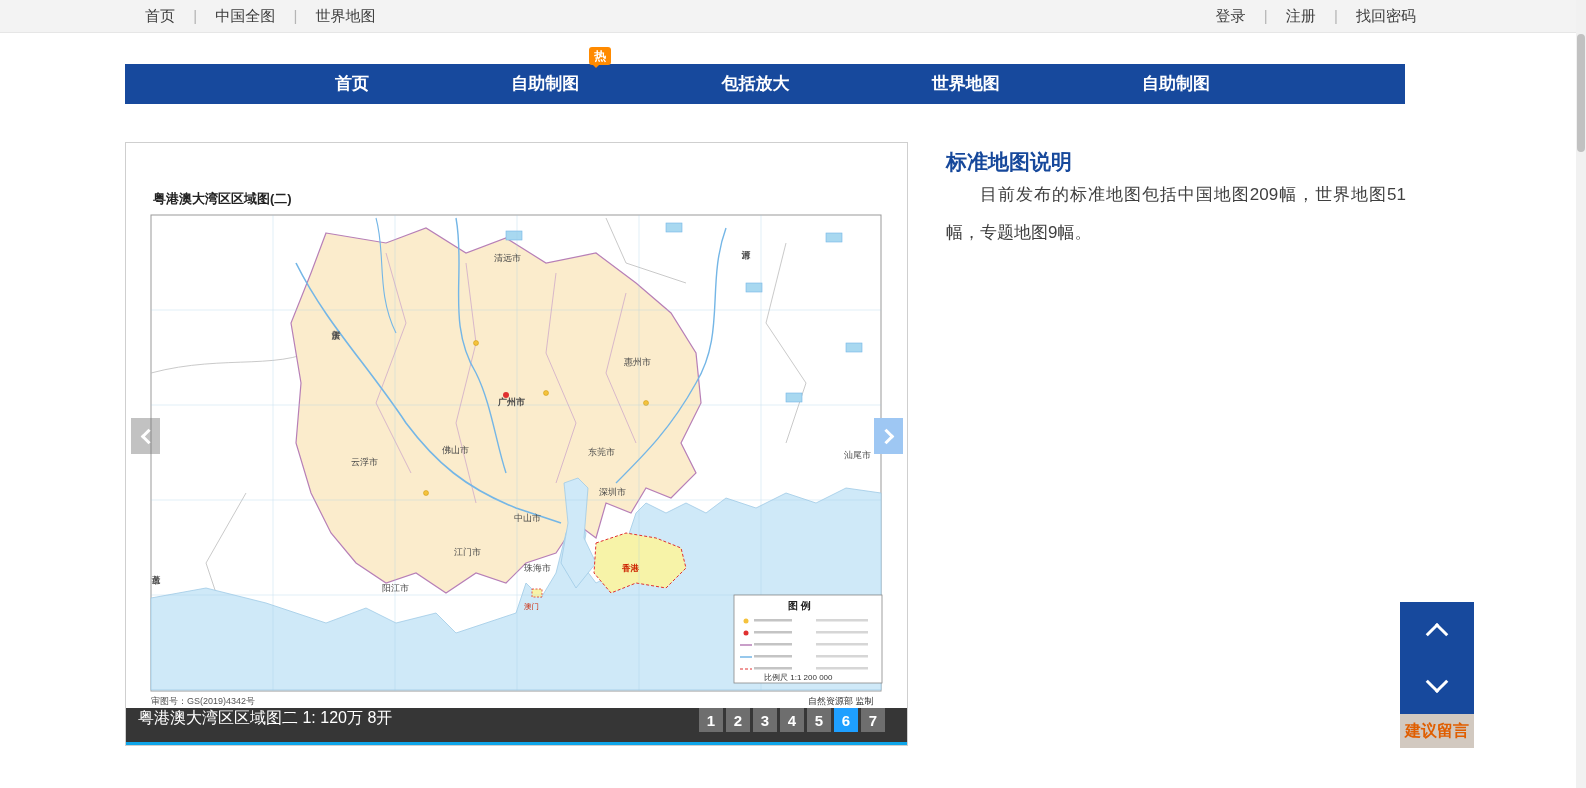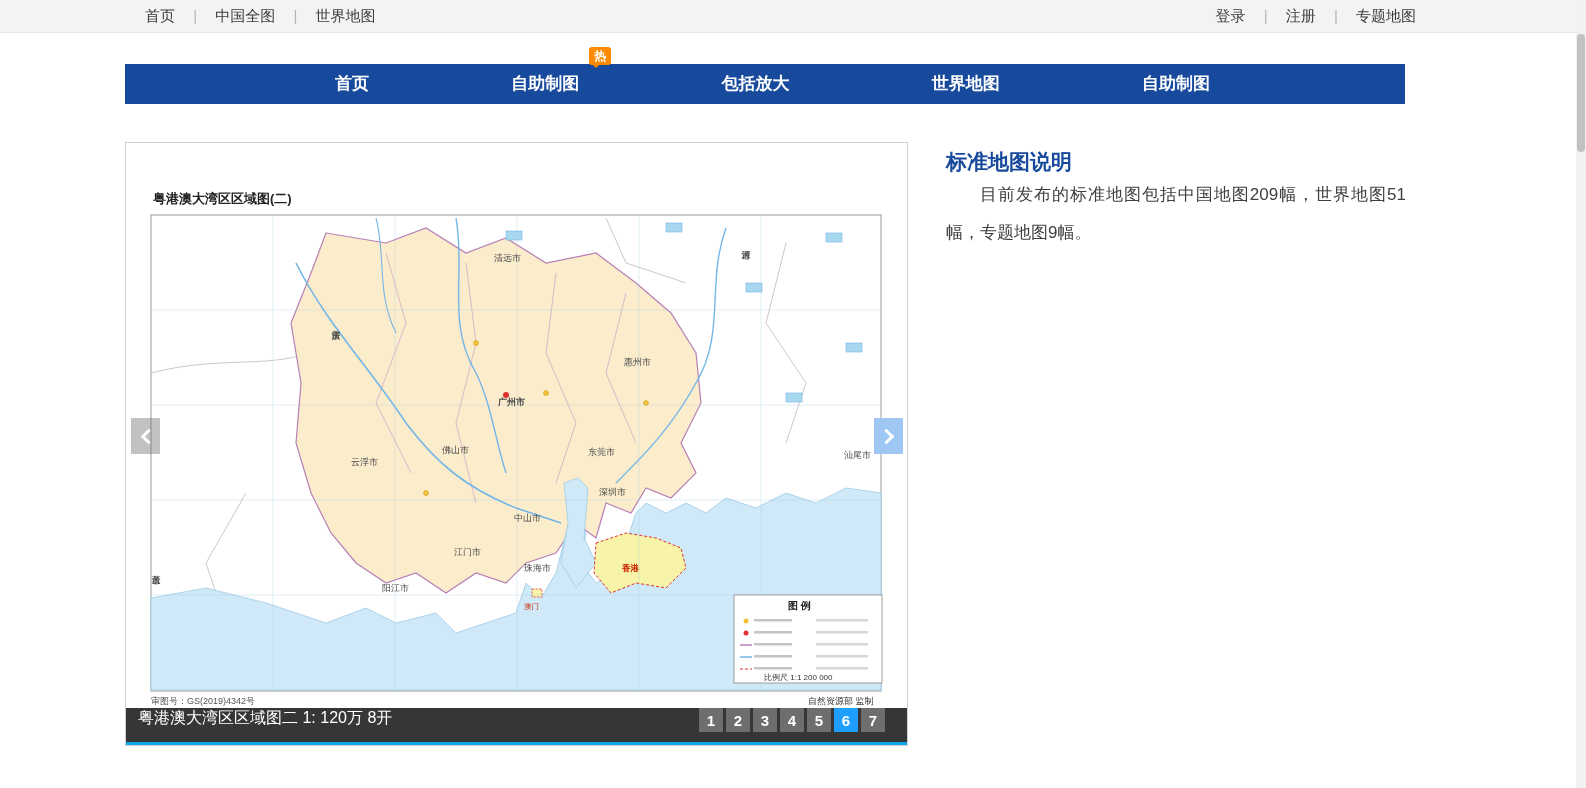--- a/index.html
+++ b/index.html
@@ -83,21 +83,21 @@
       <span class="sep">|</span>
       <a>中国全图</a>
       <span class="sep">|</span>
       <a>世界地图</a>
     </div>
     <div class="topbar-right">
       <a>登录</a>
       <span class="sep">|</span>
       <a>注册</a>
       <span class="sep">|</span>
-      <a>专题地图</a>
+      <a>找回密码</a>
     </div>
   </div>
 
   <div class="navbar">
     <a class="nav-item">首页</a>
     <a class="nav-item">
       <span>自助制图</span>
       <span class="hot-badge">热</span>
     </a>
     <a class="nav-item">包括放大</a>
@@ -232,18 +232,27 @@
         <button class="page-btn">7</button>
       </div>
     </div>
   </div>
 
   <div class="article">
     <h2>标准地图说明</h2>
     <p>目前发布的标准地图包括中国地图209幅，世界地图51幅，专题地图9幅。</p>
   </div>
 
+  <div class="float-panel">
+    <button class="fp-btn">
+      <span class="chev-up"></span>
+    </button>
+    <button class="fp-btn">
+      <span class="chev-down"></span>
+    </button>
+    <button class="suggest-btn">建议留言</button>
+  </div>
 
   <div class="scrollbar">
     <div class="scroll-thumb"></div>
   </div>
 
 </div>
 
 </body></html>

